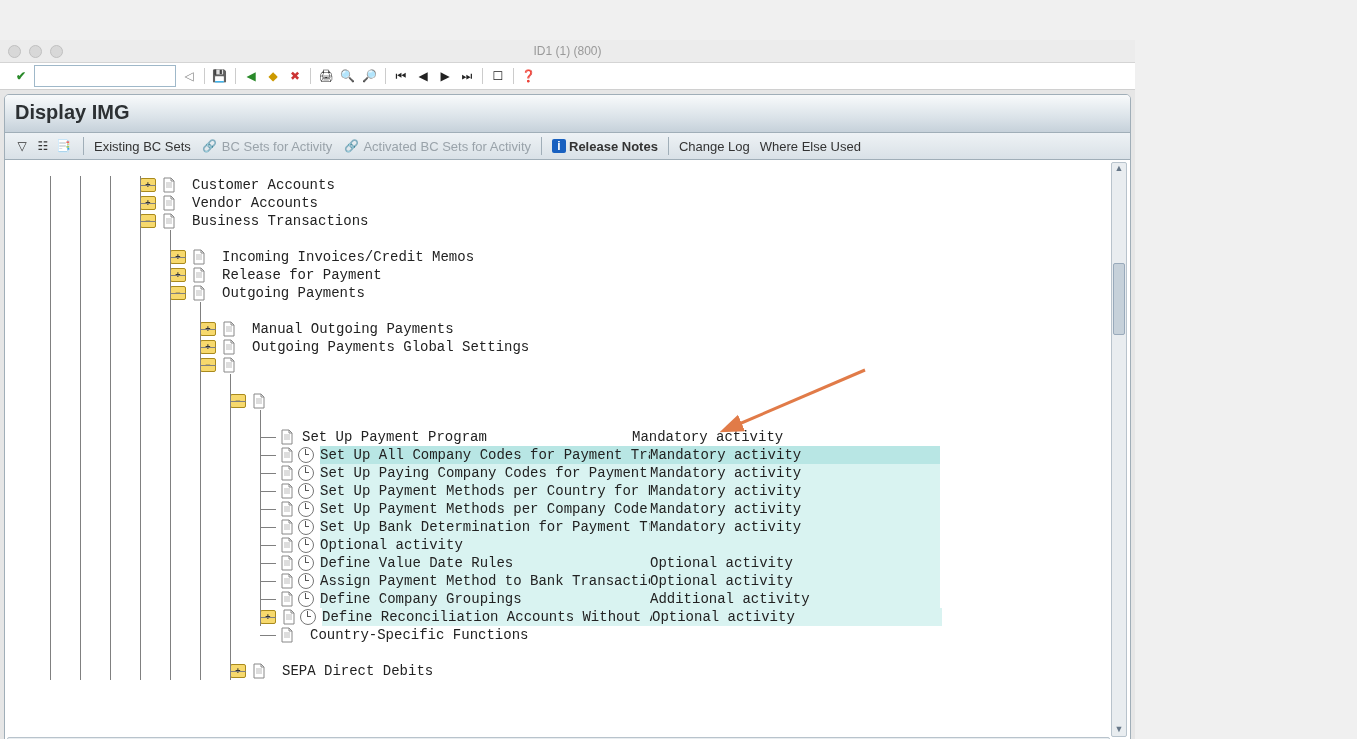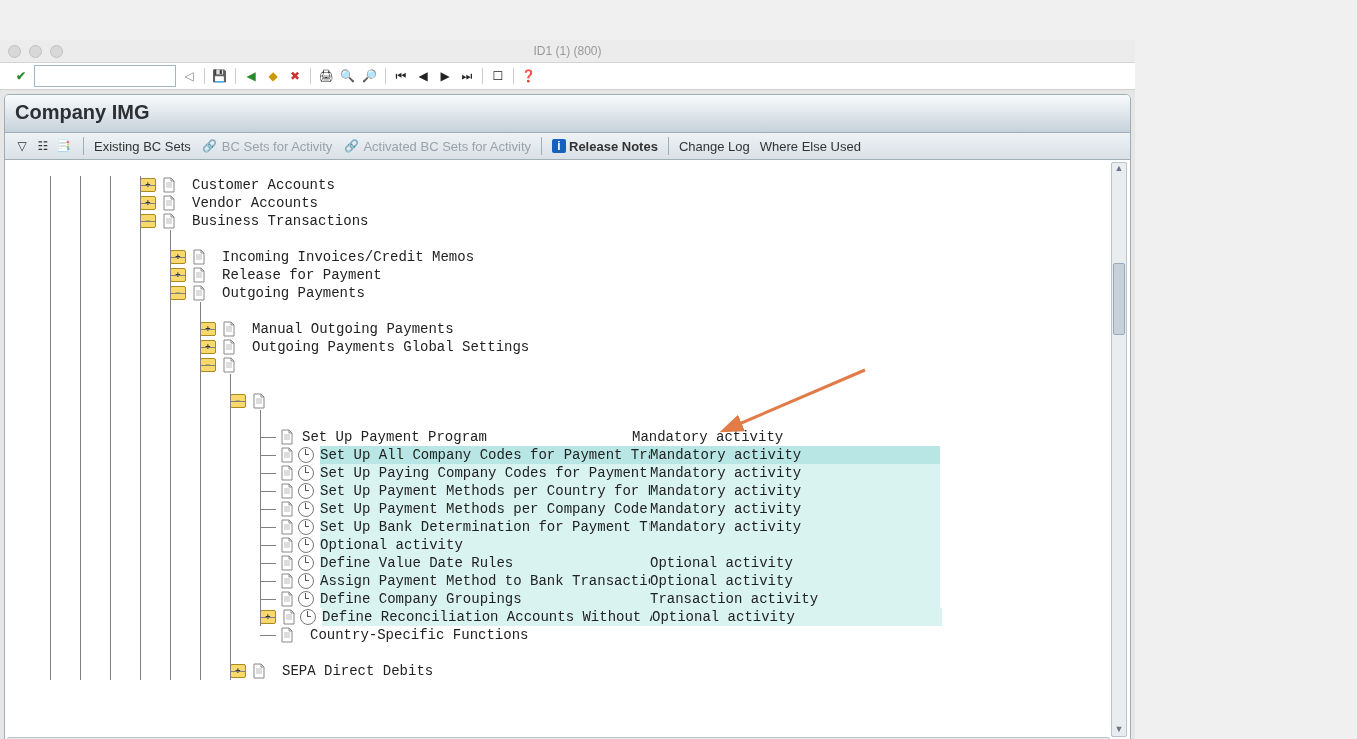--- a/index.html
+++ b/index.html
@@ -360,21 +360,21 @@
     <span class="tb-icon">◀</span>
     <span class="tb-icon">▶</span>
     <span class="tb-icon">⏭</span>
     <span class="tb-sep"></span>
     <span class="tb-icon">☐</span>
     <span class="tb-sep"></span>
     <span class="tb-icon" style="color:#c90">❓</span>
   </div>
 
   <div class="panel">
-    <div class="panel-title">Company IMG</div>
+    <div class="panel-title">Display IMG</div>
 
     <div class="apptoolbar">
       <span class="grp">
         <span class="tb-icon">▽</span>
         <span class="tb-icon">☷</span>
         <span class="tb-icon">📑</span>
       </span>
       <span class="vsep"></span>
       <span>Existing BC Sets</span>
       <span class="grp disabled">
@@ -956,21 +956,21 @@
   <line x1="4" y1="6" x2="10" y2="6" stroke="#bbb"></line>
   <line x1="4" y1="8" x2="10" y2="8" stroke="#bbb"></line>
   <line x1="4" y1="10" x2="10" y2="10" stroke="#bbb"></line>
 </svg>
             </span>
             <span style="width: 4px; display: inline-block;"></span>
             <span class="clock-icon"></span>
             <span style="width: 2px; display: inline-block;"></span>
             <span class="td-wrap hl-soft" style="margin-left: 4px;">
               <span class="td-col1">Define Company Groupings</span>
-              <span class="td-col2">Transaction activity</span>
+              <span class="td-col2">Additional activity</span>
             </span>
           </div>
           <div class="tree-row">
             <span class="guides" style="width: 255px;">
               <span class="vline" style="left: 45px;"></span>
               <span class="vline" style="left: 75px;"></span>
               <span class="vline" style="left: 105px;"></span>
               <span class="vline" style="left: 135px;"></span>
               <span class="vline" style="left: 165px;"></span>
               <span class="vline" style="left: 195px;"></span>

